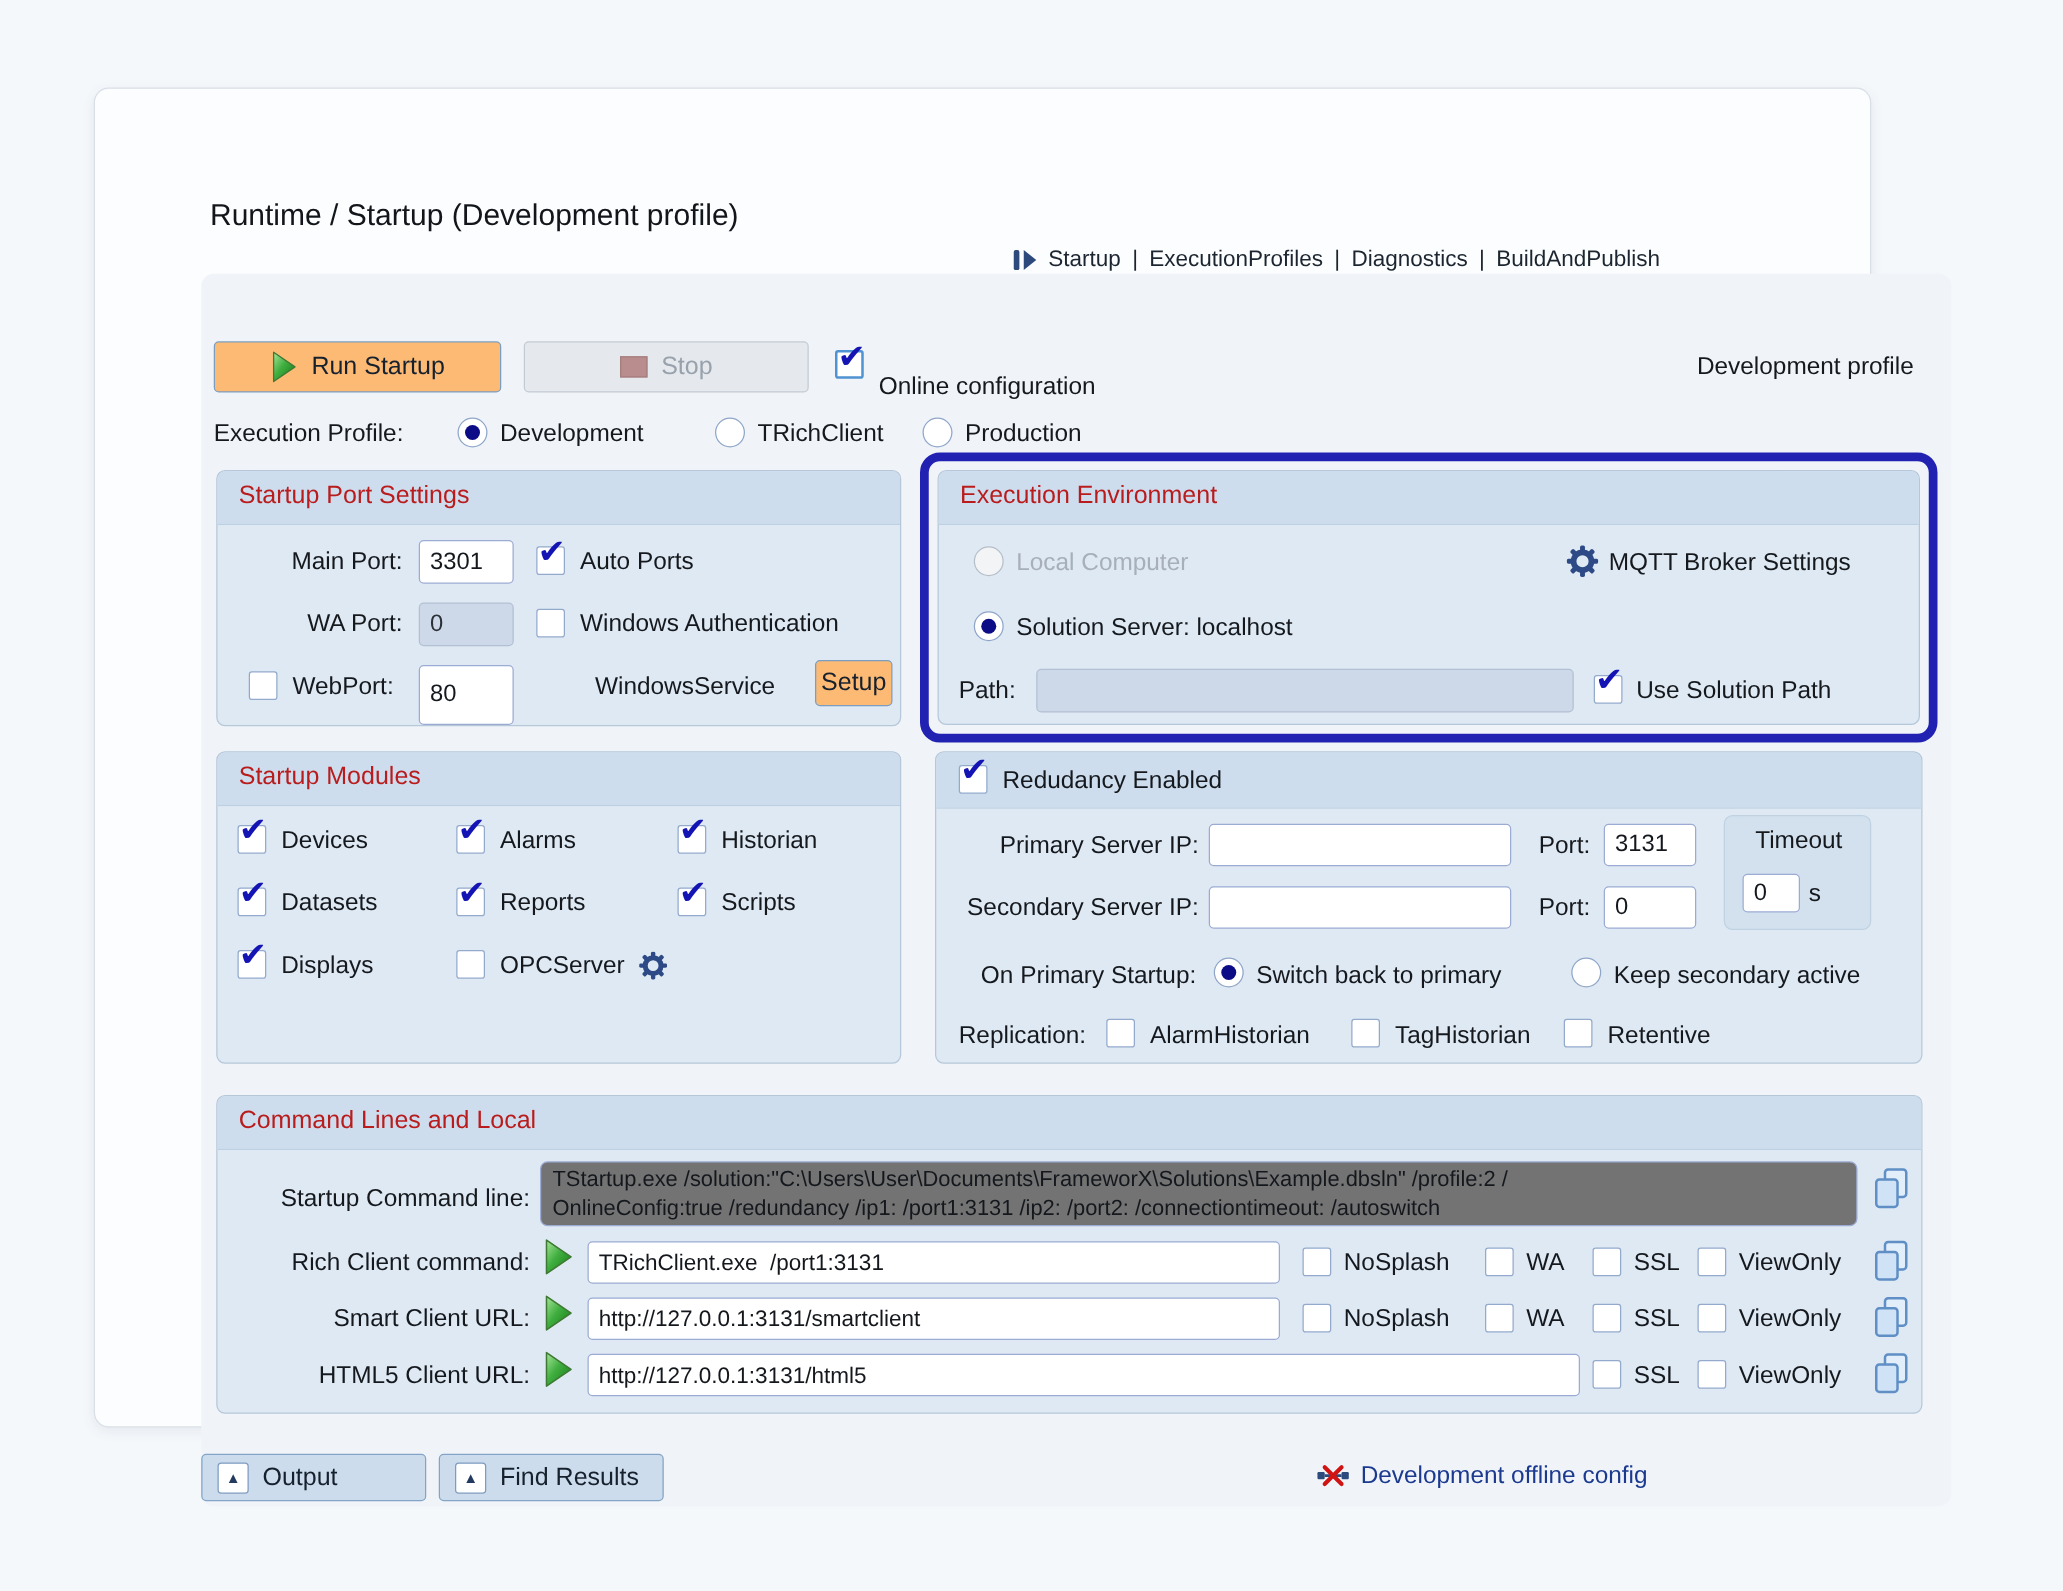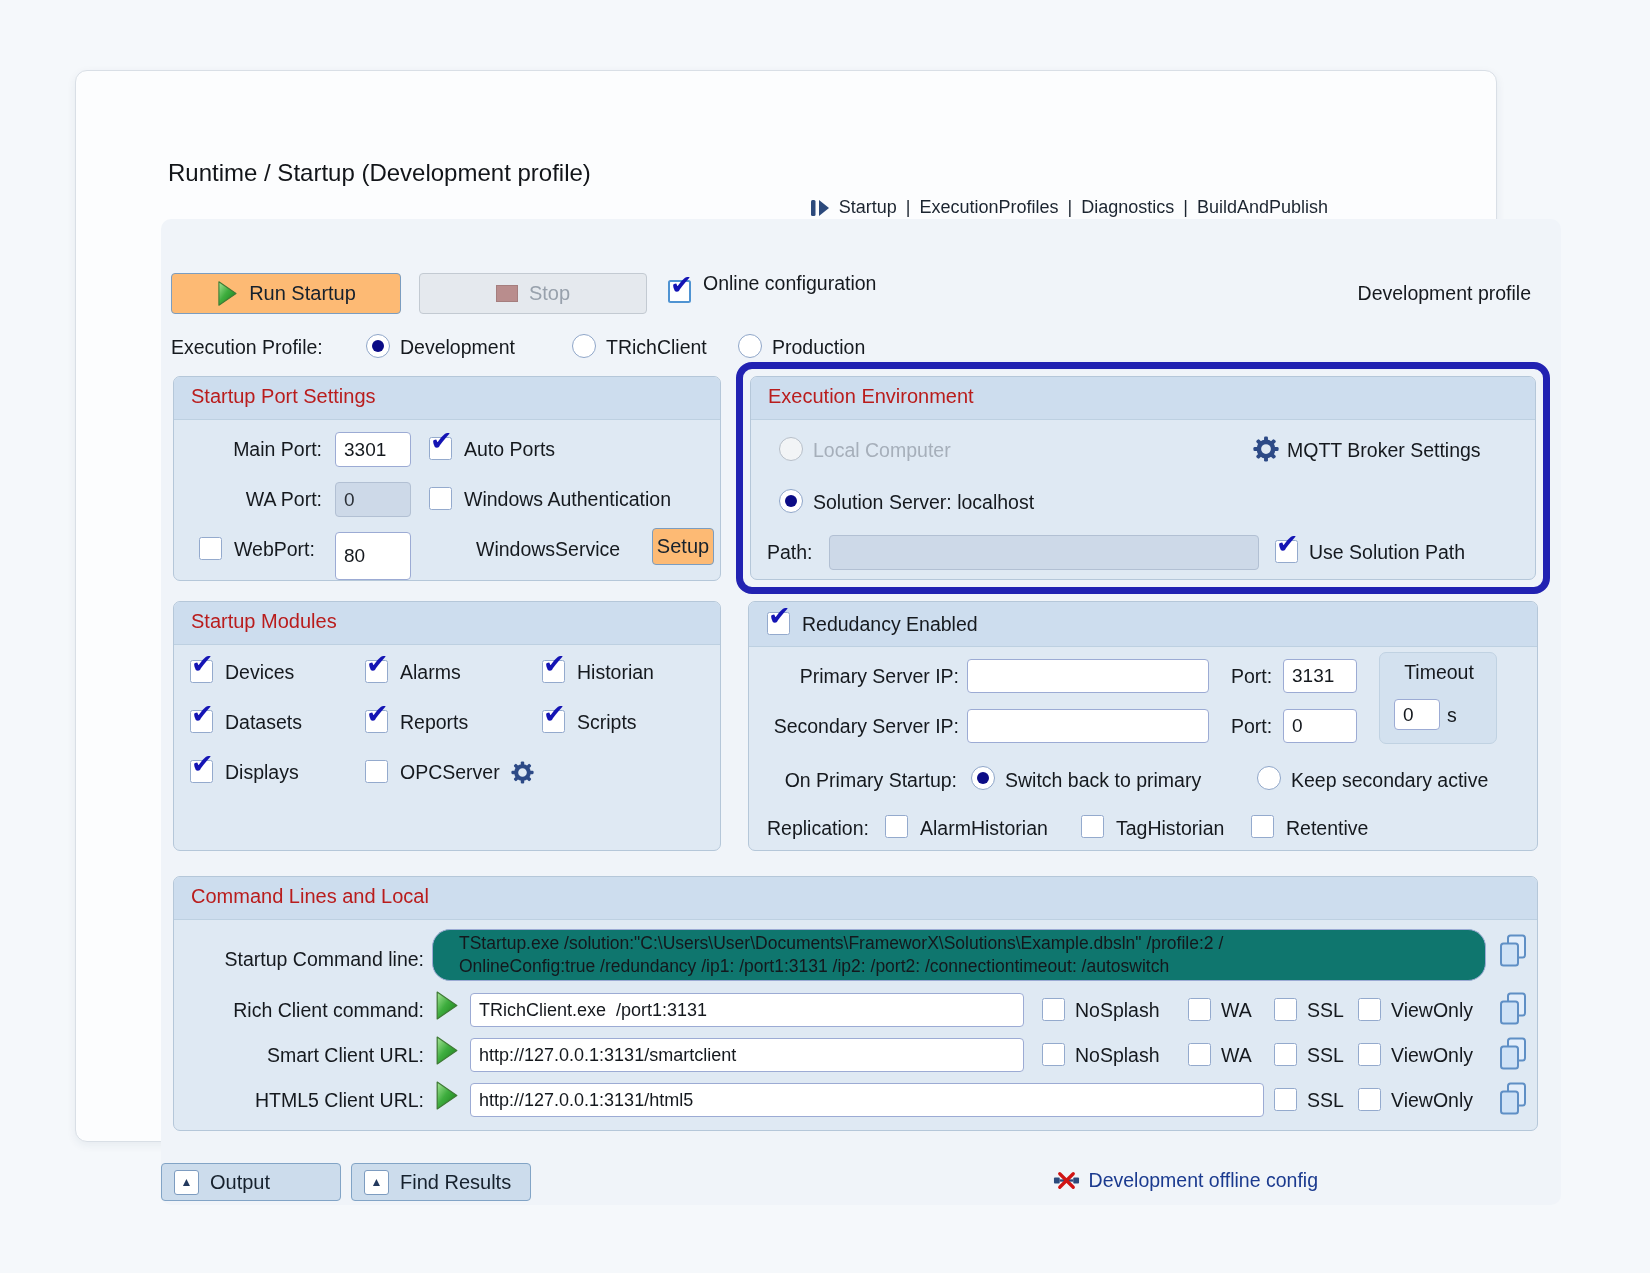--- a/index.html
+++ b/index.html
@@ -29,22 +29,22 @@
   .radio.disabled{border-color:#b7bfc9;background:#f2f4f6}
   .lbl{position:absolute;font-size:19.5px;line-height:25px;white-space:nowrap;color:#15191e}
   .lbl.dim{color:#a6afba}
   .panel{position:absolute;background:#dfe9f3;border:1px solid #b5c7d9;border-radius:7px;box-sizing:border-box}
   .phead{position:absolute;left:0;top:0;right:0;height:42px;background:#cdddee;
          border-bottom:1px solid #bdd0e1;border-radius:6px 6px 0 0}
   .ptitle{position:absolute;left:17px;top:8px;font-size:20px;color:#b91c1c;white-space:nowrap}
   .tin{position:absolute;background:#fff;border:1.5px solid #9cabd4;border-radius:4px;box-sizing:border-box;
        font-family:inherit;font-size:19px;color:#14181d;padding:0 8px;outline:none}
   .tin.dis{background:#cdd9e8;border-color:#b2c0d3;color:#2c3138}
-  .cmdbox{position:absolute;background:#0f766e;border:1.5px solid #9cabd4;border-radius:18px;box-sizing:border-box;
-       font-size:17.5px;line-height:23px;padding:2px 26px;white-space:pre-wrap;color:#14181d;overflow:hidden}
+  .cmdbox{position:absolute;background:#737373;border:1.5px solid #9cabd4;border-radius:6px;box-sizing:border-box;
+       font-size:17.5px;line-height:23px;padding:2px 9px;white-space:pre-wrap;color:#14181d;overflow:hidden}
   .hlbox{position:absolute;border:7px solid #2222b2;border-radius:16px;box-sizing:border-box}
   .timeout{position:absolute;background:#d3e1ef;border:1px solid #c0d2e2;border-radius:7px;box-sizing:border-box}
   .icon{position:absolute}
   .arrowbox{width:25px;height:25px;background:#fff;border:1.5px solid #7d9cc0;border-radius:3px;
        display:inline-flex;align-items:center;justify-content:center;font-size:12px;color:#23395e;box-sizing:border-box}
   .offline{position:absolute;top:1096px;right:178px;display:flex;align-items:center;gap:9px;
        font-size:19.5px;color:#1b3a8f;white-space:nowrap}
 </style>
 </head>
 <body>
@@ -111,21 +111,21 @@
       <svg width="22" height="27">
           <use href="#sym-play"></use>
         </svg>
       <span>Run Startup</span>
     </div>
     <div class="btn disabled" style="left:343px;top:202px;width:228px;height:41px">
       <span class="stopicon"></span>
       <span>Stop</span>
     </div>
     <span class="cb hl checked" style="left:592px;top:209px"></span>
-    <span class="lbl" style="left:627px;top:200px">Online configuration</span>
+    <span class="lbl" style="left:627px;top:226px">Online configuration</span>
     <div class="lbl" style="left:1100px;top:210px;width:355px;text-align:right">Development profile</div>
 
     <span class="lbl" style="left:95px;top:264px">Execution Profile:</span>
     <span class="radio selected" style="left:290px;top:263px"></span>
     <span class="lbl" style="left:324px;top:264px">Development</span>
     <span class="radio" style="left:496px;top:263px"></span>
     <span class="lbl" style="left:530px;top:264px">TRichClient</span>
     <span class="radio" style="left:662px;top:263px"></span>
     <span class="lbl" style="left:696px;top:264px">Production</span>
 

